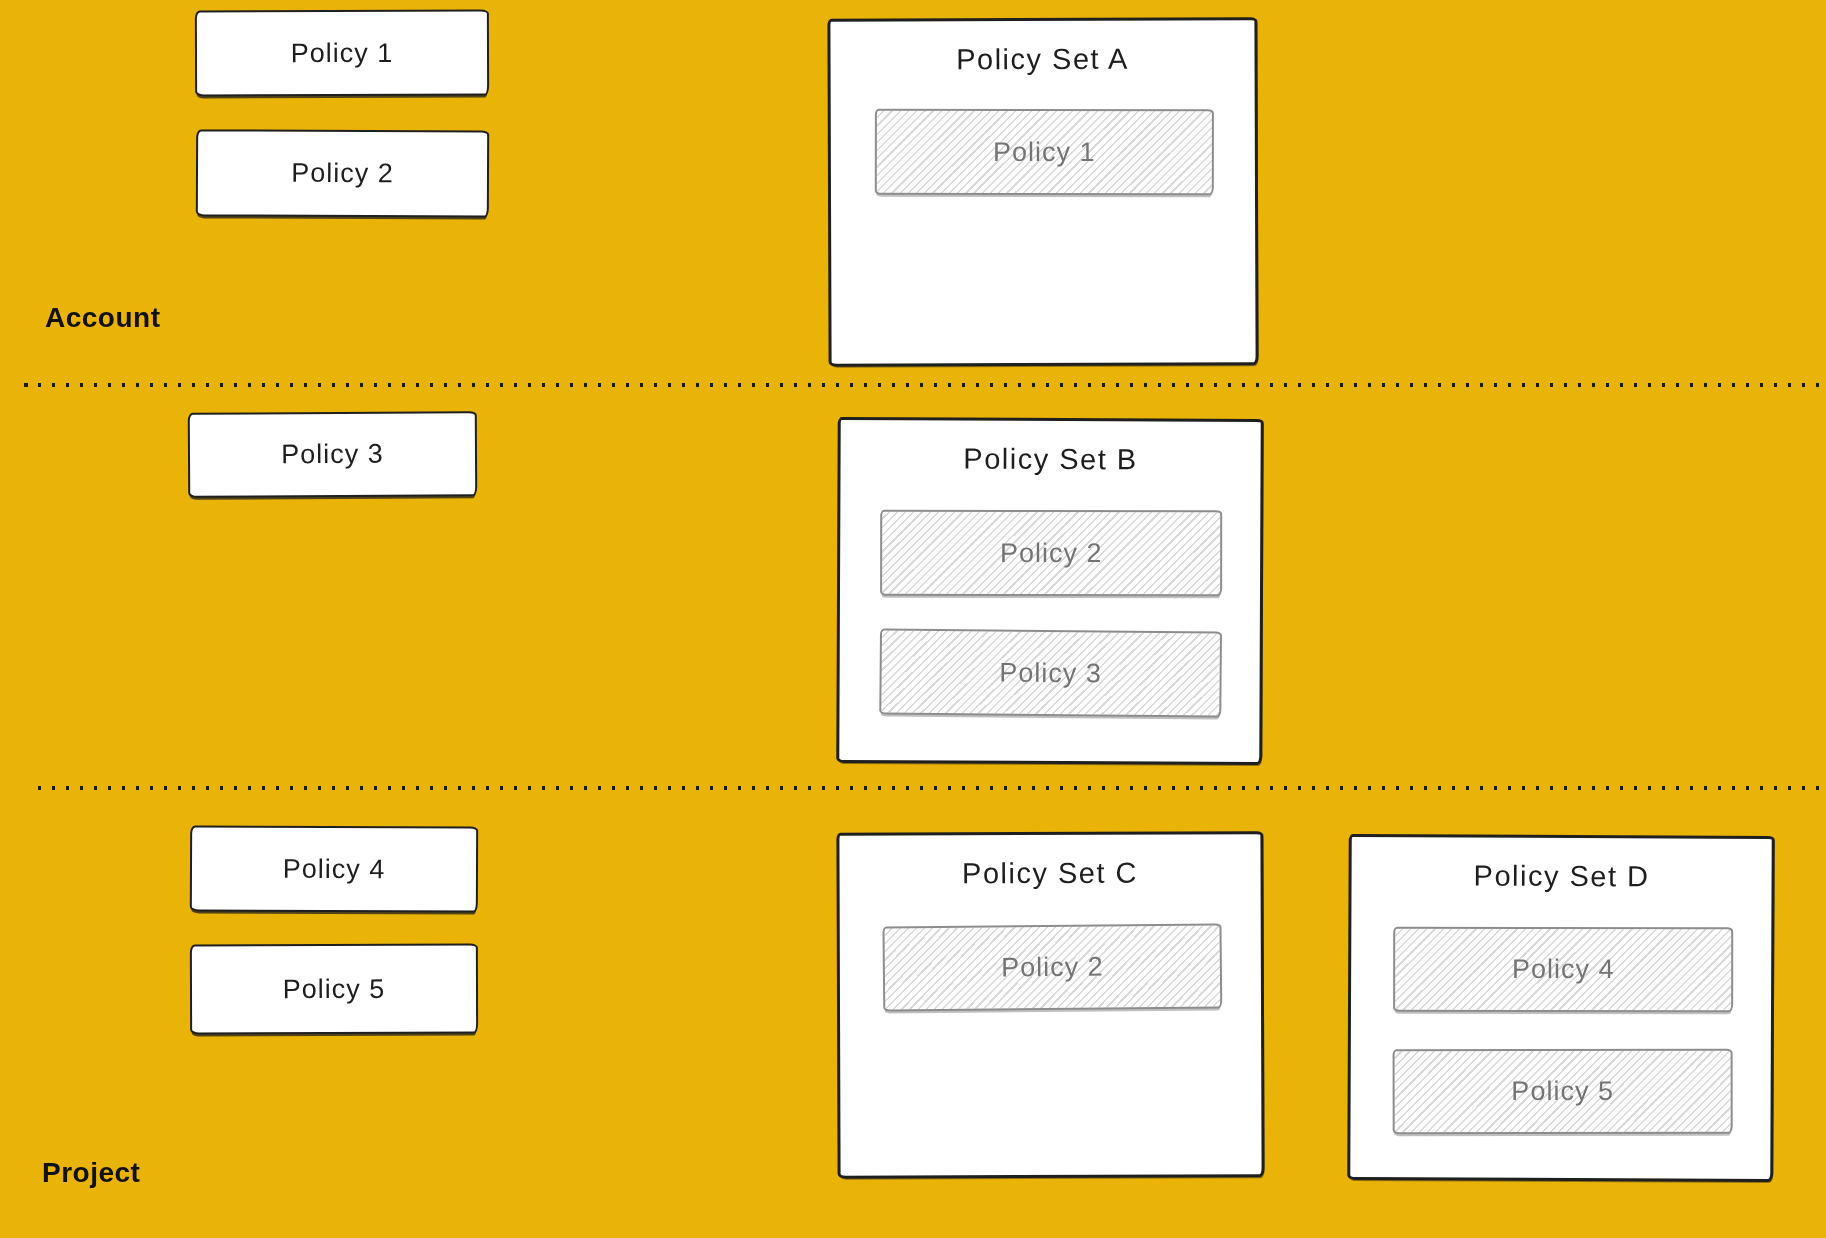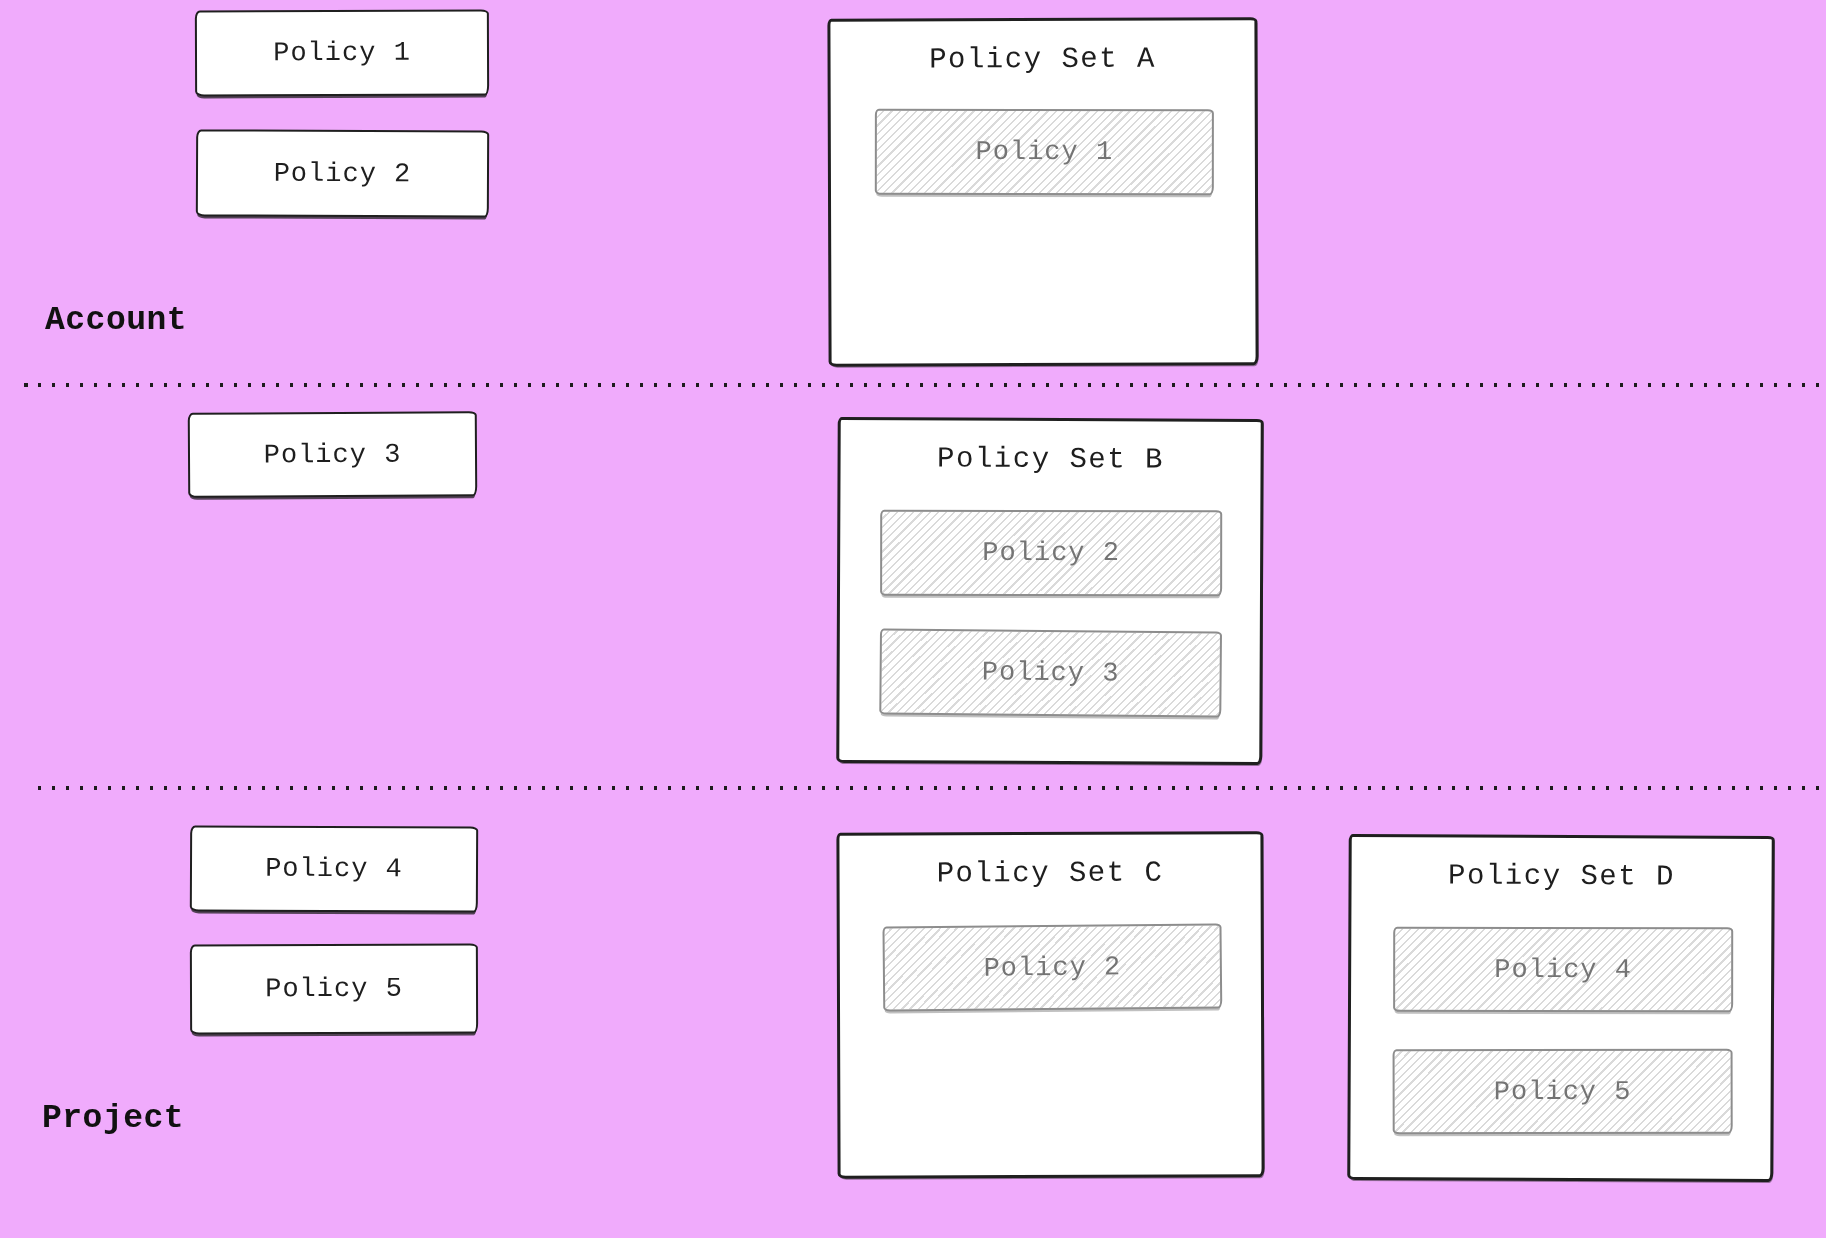--- a/index.html
+++ b/index.html
@@ -4,23 +4,23 @@
 <style>
   html, body {
     margin: 0;
     padding: 0;
     background: #ffffff;
   }
   .canvas {
     position: relative;
     width: 1826px;
     height: 1238px;
-    background: #f0abfc;
+    background: #eab308;
     overflow: hidden;
-    font-family: Liberation Mono, monospace;
+    font-family: Liberation Sans, sans-serif;
     color: #1e1e1e;
   }
 
   
   .policy-box {
     position: absolute;
     background: #ffffff;
     border: 2.5px solid #1f1f1f;
     border-radius: 5px 8px 4px 9px / 8px 4px 10px 5px;
     box-shadow: 0 3.5px 0 -1.5px rgba(31,31,31,0.75);
@@ -68,21 +68,21 @@
     justify-content: center;
     font-size: 27px;
     letter-spacing: 1px;
     color: #747474;
     text-shadow: 0 0 1px rgba(255,255,255,0.8);
   }
 
   
   .section-label {
     position: absolute;
-    font-size: 33px;
+    font-size: 28px;
     font-weight: bold;
     letter-spacing: 0.5px;
     color: #111111;
     text-align: right;
   }
 
   
   .divider {
     position: absolute;
     height: 4px;
@@ -158,15 +158,15 @@
   <div class="policy-set r-b" style="left:1348px; top:835px; width:420px; height:340px;">
     <div class="set-title">Policy Set D</div>
     <div class="policy-chip r-a" style="left:42px; top:89px; width:336px; height:81px;">
       <span>Policy 4</span>
     </div>
     <div class="policy-chip r-c" style="left:42px; top:211px; width:336px; height:81px;">
       <span>Policy 5</span>
     </div>
   </div>
 
-  <div class="section-label" style="left:42px; top:1100px;">Project</div>
+  <div class="section-label" style="left:42px; top:1157px;">Project</div>
 
 </div>
 
 </body></html>

